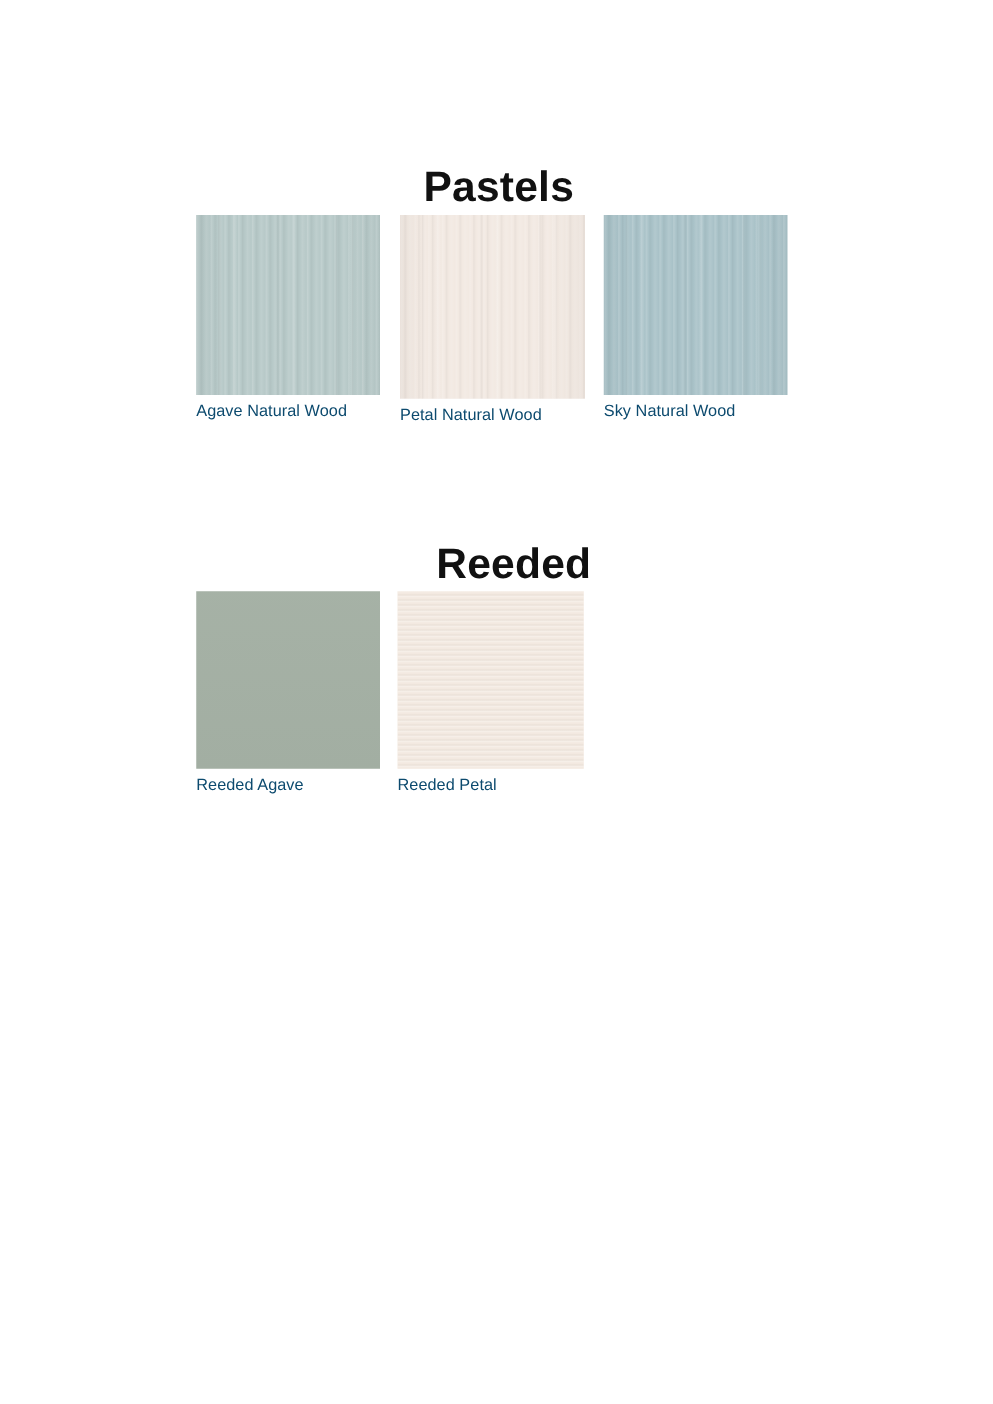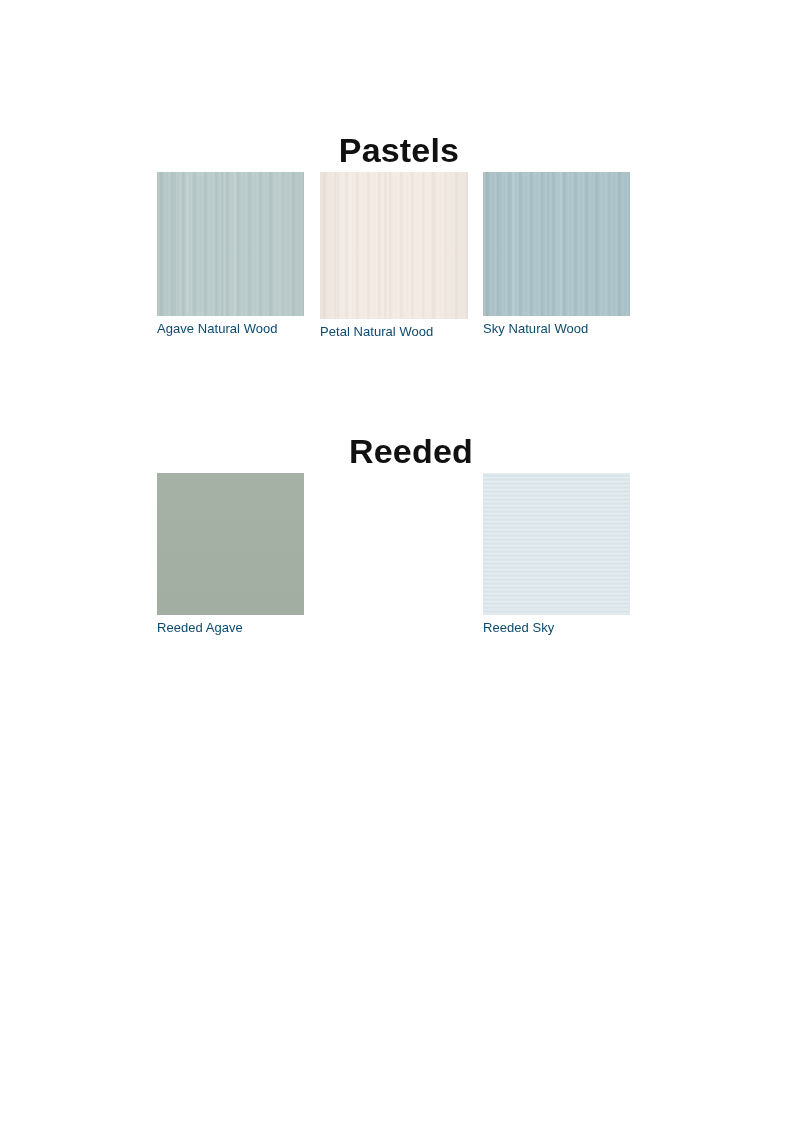--- a/index.html
+++ b/index.html
@@ -198,22 +198,22 @@
   <section class="section section-reeded">
     <h2 class="section-title">Reeded</h2>
 
     <div class="swatch-row row-reeded">
 
       <div class="swatch-cell col-0">
         <span class="swatch sw-0 tex-flat" style="background-color: rgb(164, 176, 164);"></span>
         <span class="swatch-label">Reeded Agave</span>
       </div>
 
-
-      <div class="swatch-cell col-2">
-        <span class="swatch sw-2 tex-reeded" style="background-color: rgb(220, 232, 237);"></span>
-        <span class="swatch-label">Reeded Sky</span>
-      </div>
+      <div class="swatch-cell col-1">
+        <span class="swatch sw-1 tex-reeded" style="background-color: rgb(243, 233, 224);"></span>
+        <span class="swatch-label">Reeded Petal</span>
+      </div>
+
 
     </div>
   </section>
 
 </div>
 
 </body></html>

